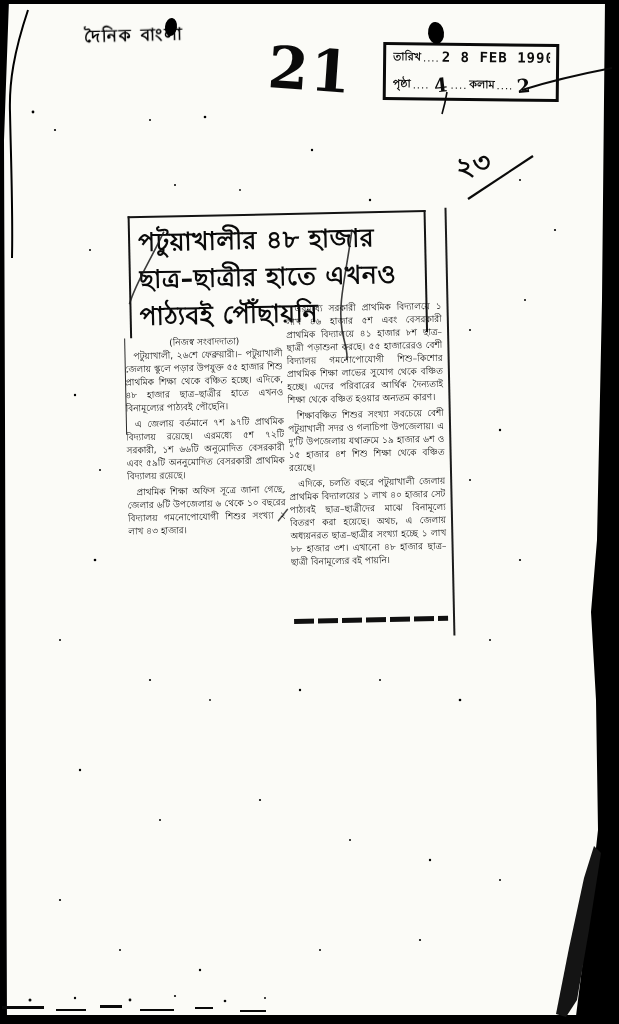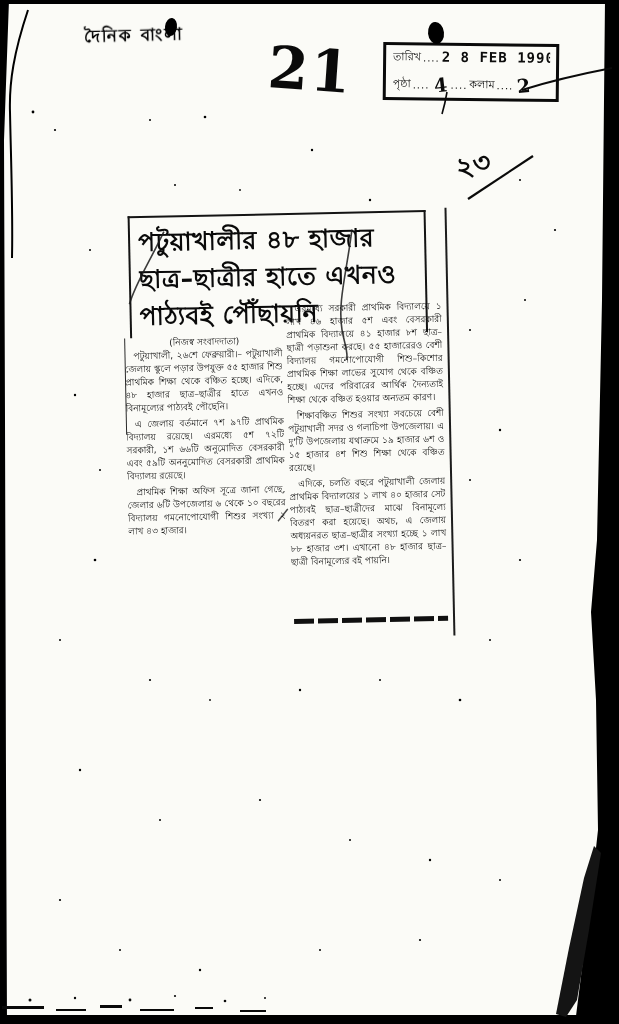--- a/index.html
+++ b/index.html
@@ -23,21 +23,21 @@
     transform:rotate(4deg);letter-spacing:2px;
   }
   .stamp-box{
     position:absolute;left:383px;top:43px;width:176px;height:58px;z-index:2;
     border:3px solid #0a0a0a;transform:rotate(0.6deg);
     padding:3px 6px 2px 7px;box-sizing:border-box;
     display:flex;flex-direction:column;justify-content:space-between;
     background:transparent;
   }
   .stamp-row{display:flex;align-items:center;white-space:nowrap;overflow:hidden;}
-  .stamp-label{font-size:11px;font-weight:normal;color:#0a0a0a;}
+  .stamp-label{font-size:11px;font-weight:bold;color:#0a0a0a;}
   .stamp-leader{font-size:10px;letter-spacing:1px;color:#0a0a0a;margin:0 2px;}
   .date-val{font-family:"DejaVu Sans Mono", monospace;font-size:14px;font-weight:bold;letter-spacing:1px;color:#0c0c0c;transform:translateY(-2px);}
   .hand-val{font-family:"DejaVu Serif", serif;font-size:19px;font-weight:600;color:#0a0a0a;transform:rotate(-7deg);margin:0 2px;}
   .hand-23{
     position:absolute;left:456px;top:144px;z-index:2;
     font-family:"DejaVu Serif", serif;font-size:27px;font-weight:bold;color:#0a0a0a;
     transform:rotate(-12deg);
   }
   
   .clipping{

